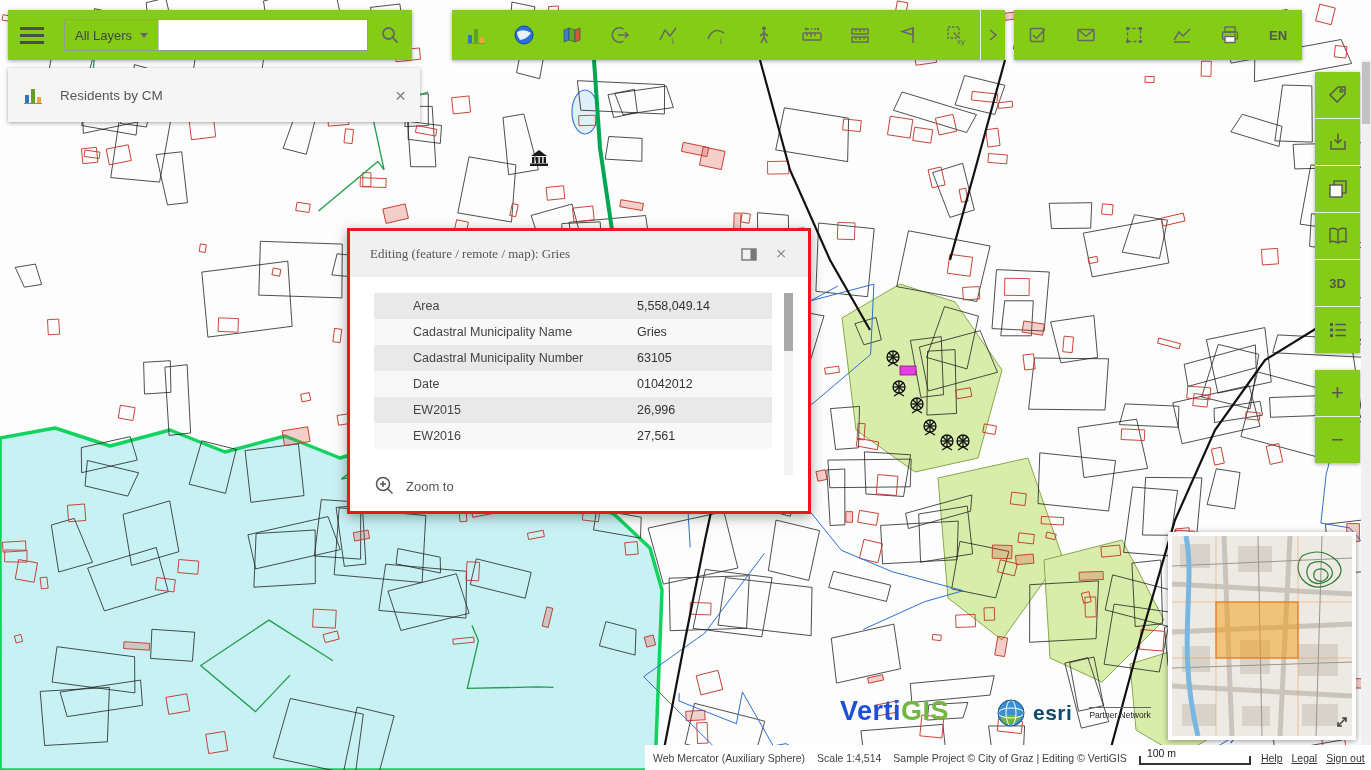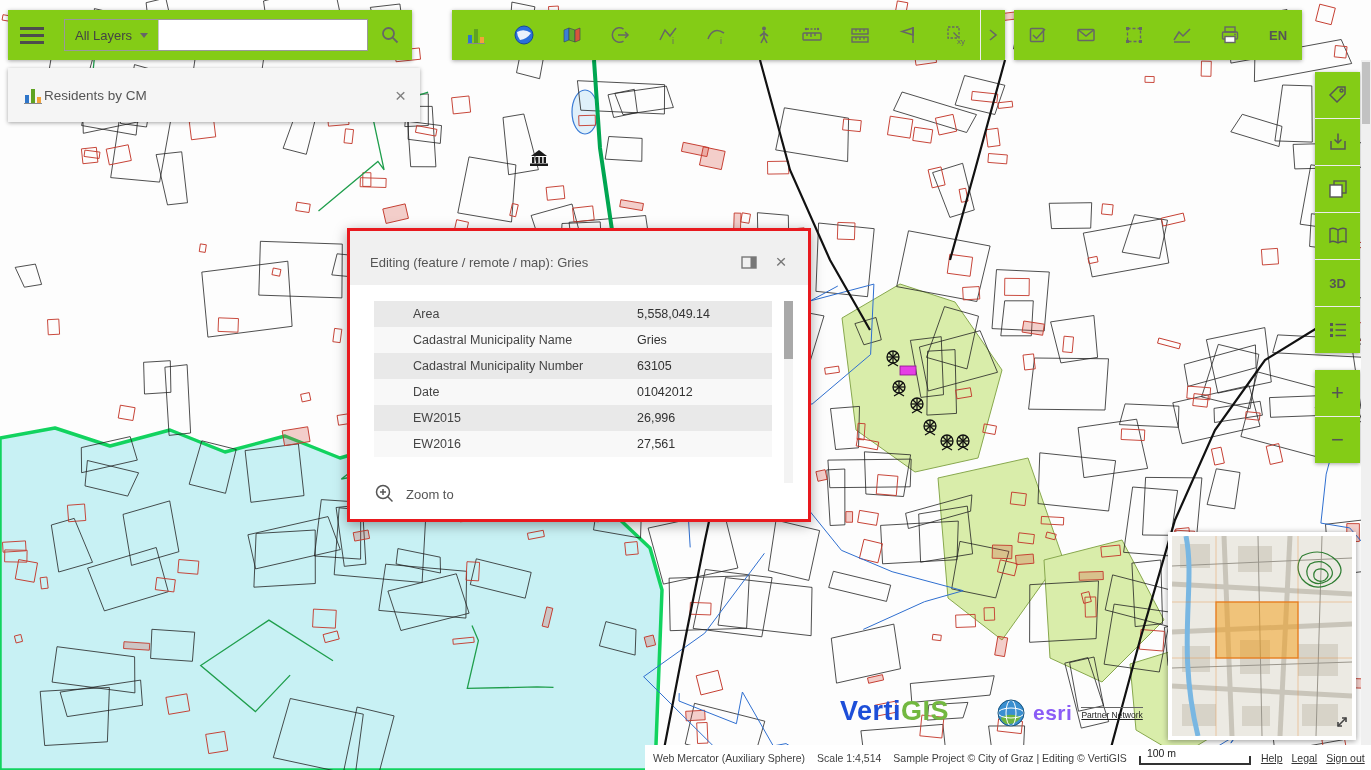--- a/index.html
+++ b/index.html
@@ -15,21 +15,21 @@
   .hamburger{width:48px;height:50px;display:flex;flex-direction:column;justify-content:center;align-items:center;gap:4px;cursor:pointer;}
   .hamburger i{display:block;width:24px;height:3px;background:#4d4d4d;}
   .layercombo{display:flex;align-items:center;height:30px;border:1px solid #9a9a9a;margin-left:8px;flex:1;}
   .layercombo .sel{display:flex;align-items:center;gap:8px;padding:0 10px;height:100%;cursor:pointer;font-size:13px;color:#444;border-right:1px solid #c9c9c9;}
   .chev{width:0;height:0;border-left:4px solid transparent;border-right:4px solid transparent;border-top:5px solid #666;}
   .layercombo input{flex:1;height:100%;border:none;outline:none;padding:0 8px;font-size:13px;color:#333;min-width:40px;}
   .searchbtn{width:44px;height:50px;display:flex;align-items:center;justify-content:center;cursor:pointer;}
 
   
   .results-panel{left:8px;top:68px;width:412px;height:54px;background:#f5f5f5;display:flex;align-items:center;padding:0 14px;box-sizing:border-box;z-index:5;}
-  .results-panel .ttl{font-size:13.5px;color:#555;margin-left:0;}
+  .results-panel .ttl{font-size:13.5px;color:#555;margin-left:16px;}
   .closex{margin-left:auto;font-size:19px;color:#808080;cursor:pointer;line-height:1;}
 
   
   .toolcard{top:10px;height:50px;display:flex;align-items:center;z-index:5;}
   #toolbar-primary{left:452px;}
   #toolbar-secondary{left:1014px;}
   .tbtn{width:48px;height:50px;display:flex;align-items:center;justify-content:center;cursor:pointer;}
   .tbtn-narrow{width:24px;height:50px;display:flex;align-items:center;justify-content:center;cursor:pointer;border-left:1px solid #ededed;}
   .enbtn{font-size:13px;font-weight:bold;color:#555;}
 
@@ -41,21 +41,21 @@
   .zoom-toolbar{right:11px;top:370px;width:45px;display:flex;flex-direction:column;z-index:5;}
   .zbtn{height:46px;display:flex;align-items:center;justify-content:center;cursor:pointer;font-size:22px;color:#555;border-bottom:1px solid #ececec;}
   .zbtn:last-child{border-bottom:none;}
 
   
   .page-scrollbar{position:absolute;right:0;top:60px;bottom:0;width:10px;background:#f0f0f0;z-index:6;}
   .page-scroll-thumb{position:absolute;top:2px;left:1px;width:8px;height:62px;background:#c2c2c2;cursor:pointer;}
 
   
   .dialog{position:absolute;left:347px;top:228px;width:458px;background:#fff;border:3px solid #e8191e;box-shadow:0 3px 12px rgba(0,0,0,.35);z-index:8;}
-  .dialog-header{height:46px;background:#f0f0f0;display:flex;align-items:center;padding:8px 14px 0 20px;}
+  .dialog-header{height:46px;background:#f0f0f0;display:flex;align-items:center;padding:0 14px 0 20px;font-family:Liberation Serif, serif;}
   .dialog-title{font-size:13px;color:#555;flex:1;}
   .hbtn{width:26px;height:26px;display:flex;align-items:center;justify-content:center;cursor:pointer;margin-left:6px;color:#777;}
   .hbtn.x{font-size:19px;}
   .dialog-body{padding:16px 36px 14px 24px;position:relative;}
   .attr-row{display:flex;height:26px;align-items:center;font-size:12.5px;}
   .attr-row:nth-child(odd){background:#e9e9e9;}
   .attr-row:nth-child(even){background:#f8f8f8;}
   .attr-label{width:212px;padding-left:10px;color:#444;margin-left:29px;}
   .attr-value{flex:1;padding-left:12px;color:#333;}
   .dialog-scrollbar{position:absolute;right:15px;top:16px;width:9px;height:182px;background:#f3f3f3;}
@@ -73,22 +73,22 @@
   .scalebar-line{position:absolute;left:0;right:0;bottom:2px;height:7px;border-left:2px solid #333;border-right:2px solid #333;border-bottom:2px solid #333;}
   .scalebar-label{position:absolute;left:8px;top:-2px;font-size:10.5px;color:#222;}
   .status-links{margin-left:auto;display:flex;gap:9px;white-space:nowrap;}
   .status-links a{color:#333;text-decoration:underline;cursor:pointer;}
 
   
   .vertigis-logo{position:absolute;left:840px;top:696px;font-size:27px;font-weight:bold;letter-spacing:.5px;z-index:3;}
   .vertigis-logo .verti{color:#1d4ed8;}
   .vertigis-logo .gis{color:#72b840;}
   .esri-logo{position:absolute;left:996px;top:698px;display:flex;align-items:center;gap:7px;z-index:3;}
-  .esri-name{font-size:21px;font-weight:bold;color:#8b5cf6;letter-spacing:.5px;}
-  .esri-tag{font-size:8.5px;color:#222;border-top:1px solid #666;padding-top:2px;margin-left:2px;text-decoration:underline;}
+  .esri-name{font-size:21px;font-weight:bold;color:#0c4a6e;letter-spacing:.5px;}
+  .esri-tag{font-size:8.5px;color:#222;border-top:1px solid #666;padding-top:2px;margin-left:10px;}
 </style>
 </head>
 <body>
 
 <div class="app">
 
   <svg id="map-svg" width="1371" height="770" style="position:absolute;left:0;top:0;">
     <rect width="1371" height="770" fill="#fdfdfd"></rect>
     <polygon points="0,438 55,428 110,446 170,430 225,452 285,436 340,458 395,442 450,470 505,455 560,488 615,515 650,548 662,590 655,770 0,770" fill="#c8f1f4" stroke="#12d35f" stroke-width="3.5" stroke-linejoin="round"></polygon>
     <g fill="#d9edaa" stroke="#88a84e" stroke-width="1">

